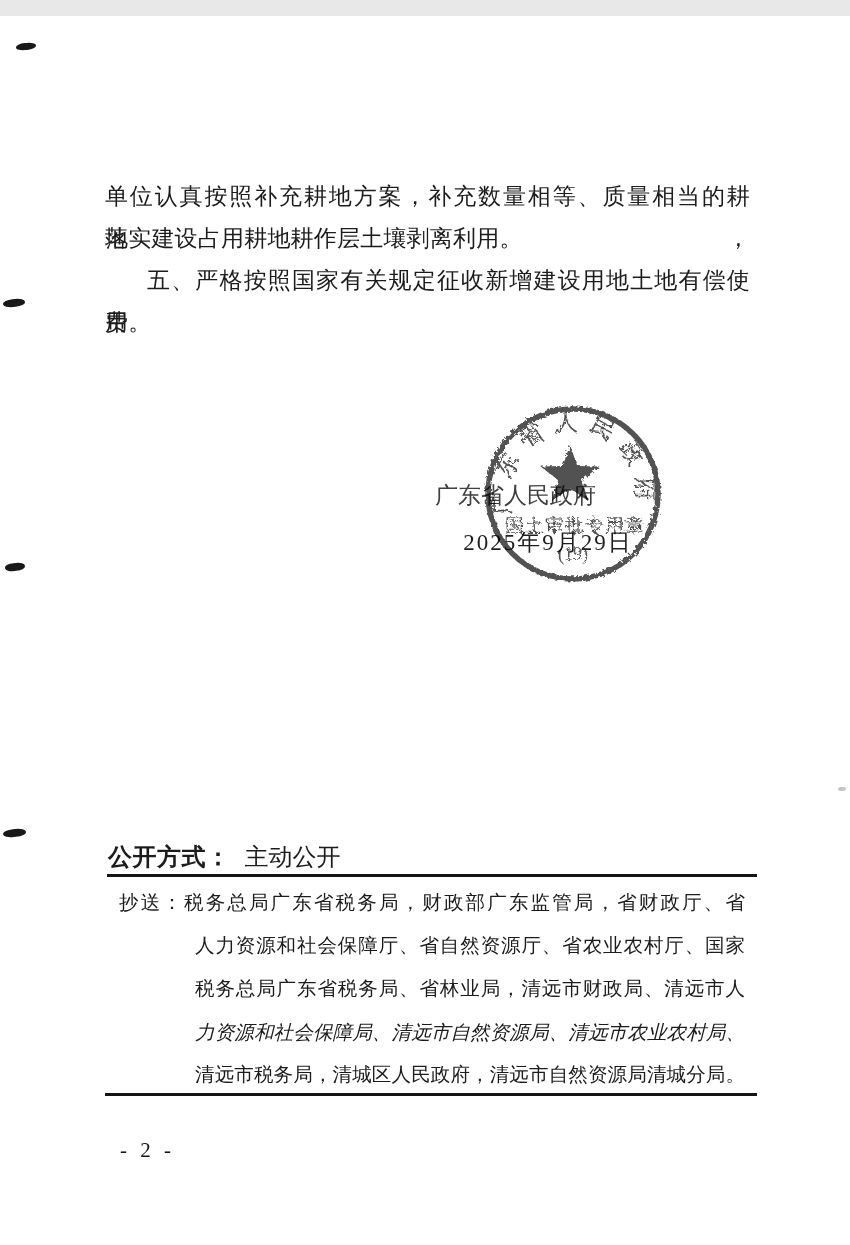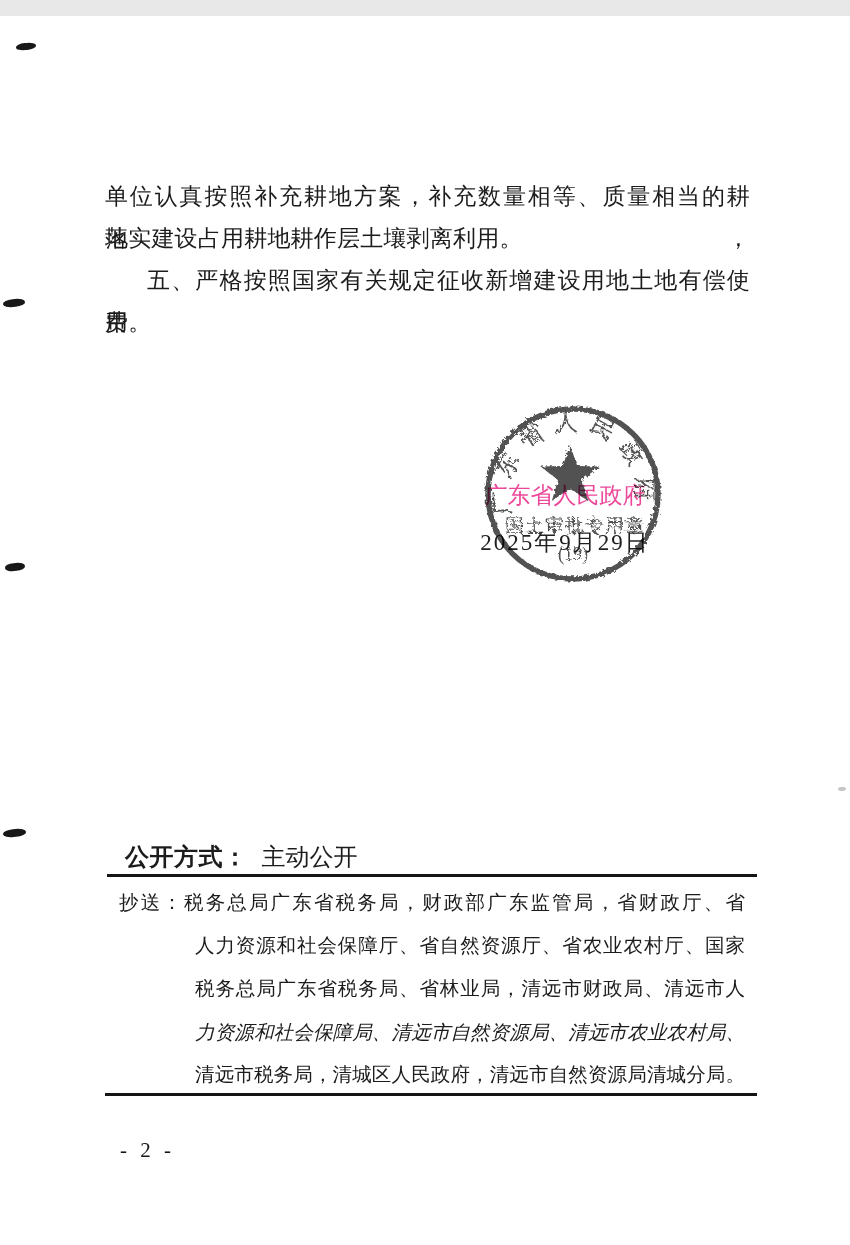--- a/index.html
+++ b/index.html
@@ -16,36 +16,36 @@
   .body-block{
     position:absolute;left:105px;top:160px;width:645px;
     font-size:23px;line-height:42px;letter-spacing:0.2px;
   }
   .bline{height:42px;white-space:nowrap;}
   .bline.just{white-space:normal;text-align:justify;text-align-last:justify;text-justify:inter-character;}
   .bline.indent{text-indent:42px;}
   
   .sig-issuer{
     position:absolute;left:435px;top:466px;width:260px;
-    text-align:center;font-size:23px;line-height:28px;color:#ec4899;
+    text-align:left;font-size:23px;line-height:28px;color:#404040;
   }
   .sig-date{
-    position:absolute;left:435px;top:513px;width:260px;
+    position:absolute;left:418px;top:513px;width:260px;
     text-align:center;font-size:23px;line-height:28px;letter-spacing:2px;color:#1f1f1f;
   }
   .seal-svg{
     position:absolute;left:443px;top:348px;width:260px;height:260px;
     mix-blend-mode:multiply;
   }
   .seal-svg text, .seal-svg textPath{
     font-family:"Liberation Serif","DejaVu Serif",serif;
     fill:#3a3a3a;
   }
   
-  .pub-row{position:absolute;left:125px;top:826px;width:640px;font-size:24px;line-height:30px;white-space:nowrap;}
+  .pub-row{position:absolute;left:108px;top:826px;width:640px;font-size:24px;line-height:30px;white-space:nowrap;}
   .pub-label{font-family:"Liberation Sans","DejaVu Sans",sans-serif;font-weight:bold;letter-spacing:0.5px;}
   .pub-value{margin-left:14px;}
   .rule{position:absolute;background:#151515;}
   .rule-top{left:107px;top:858px;width:650px;height:3px;}
   .rule-bottom{left:105px;top:1077px;width:652px;height:3px;}
   .cc-line{
     position:absolute;font-size:19.5px;line-height:30px;
     text-align:justify;text-align-last:justify;text-justify:inter-character;
   }
   .cc-first{left:119px;top:872px;width:626px;}

